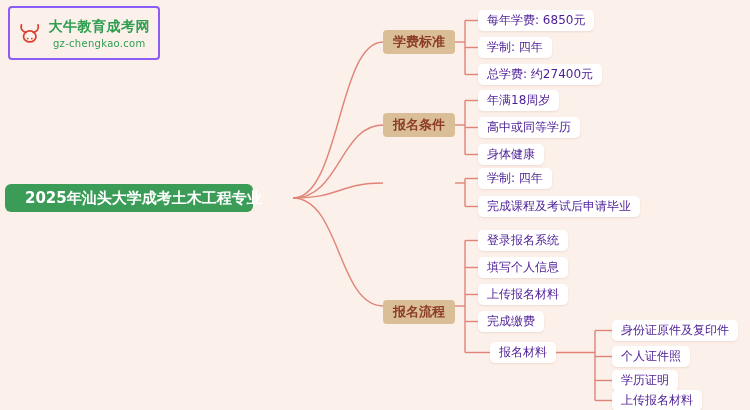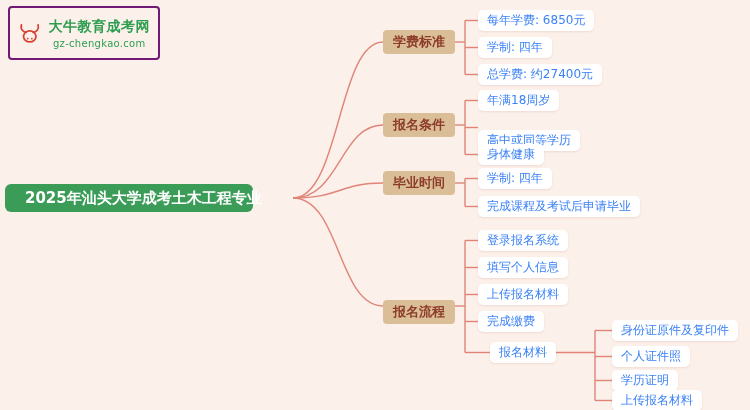--- a/index.html
+++ b/index.html
@@ -1,36 +1,36 @@
 <!DOCTYPE html>
 <html><head>
 <meta charset="utf-8">
 <style>
   html,body{margin:0;padding:0;}
   body{font-family:"DejaVu Sans","Liberation Sans",sans-serif;}
   .canvas{position:relative;width:750px;height:410px;background:#fcf0ea;overflow:hidden;}
   .lines{position:absolute;left:0;top:0;}
 
-  .logo{position:absolute;left:8px;top:6px;width:152px;height:54px;border:2px solid #701a75;
+  .logo{position:absolute;left:8px;top:6px;width:152px;height:54px;border:2px solid #8b5cf6;
         border-radius:4px;background:transparent;display:flex;align-items:center;gap:7px;
         padding:2px 8px;box-sizing:border-box;}
   .logo-text{display:flex;flex-direction:column;align-items:center;}
   .logo-title{color:#2e9e50;font-weight:bold;font-size:14px;letter-spacing:0.5px;white-space:nowrap;}
   .logo-sub{color:#2e9e50;font-size:10px;margin-top:2px;letter-spacing:0.3px;white-space:nowrap;}
 
   .root{position:absolute;left:5px;top:184px;width:248px;box-sizing:border-box;background:#3b9c58;
         border-radius:6px;padding:5px 20px;text-align:center;font-size:15px;line-height:18px;
         font-weight:bold;color:#ffffff;white-space:nowrap;}
 
   .branch{position:absolute;background:#d9be97;border-radius:4px;padding:4px 10px;width:52px;
           text-align:center;font-size:13px;line-height:16px;font-weight:bold;color:#8d3b2a;
           white-space:nowrap;}
 
   .leaf{position:absolute;background:#ffffff;border-radius:5px;padding:3px 9px;font-size:12px;
-        line-height:15px;color:#3b82f6;white-space:nowrap;box-shadow:0 1px 2px rgba(180,120,100,.18);}
+        line-height:15px;color:#4c1d95;white-space:nowrap;box-shadow:0 1px 2px rgba(180,120,100,.18);}
 </style>
 </head>
 <body>
 
 <div class="canvas">
 
   <svg class="lines" width="750" height="410" viewBox="0 0 750 410">
     <g stroke="#e08478" stroke-width="1.4" fill="none">
 
       <path d="M293 198 C340 198 338 42 383 42"></path>
@@ -82,29 +82,28 @@
     <div class="logo-text">
       <div class="logo-title">大牛教育成考网</div>
       <div class="logo-sub">gz-chengkao.com</div>
     </div>
   </div>
 
   <div class="root">2025年汕头大学成考土木工程专业</div>
 
   <div class="branch" style="left:383px;top:30px;">学费标准</div>
   <div class="branch" style="left:383px;top:113px;">报名条件</div>
-  <div class="branch" style="left:383px;top:171px;">毕业时间</div>
   <div class="branch" style="left:383px;top:300px;">报名流程</div>
 
   <div class="leaf" style="left:478px;top:10px;">每年学费: 6850元</div>
   <div class="leaf" style="left:478px;top:37px;">学制: 四年</div>
   <div class="leaf" style="left:478px;top:64px;">总学费: 约27400元</div>
 
   <div class="leaf" style="left:478px;top:90px;">年满18周岁</div>
-  <div class="leaf" style="left:478px;top:130px;">高中或同等学历</div>
+  <div class="leaf" style="left:478px;top:117px;">高中或同等学历</div>
   <div class="leaf" style="left:478px;top:144px;">身体健康</div>
 
   <div class="leaf" style="left:478px;top:168px;">学制: 四年</div>
   <div class="leaf" style="left:478px;top:196px;">完成课程及考试后申请毕业</div>
 
   <div class="leaf" style="left:478px;top:230px;font-family:Liberation Serif, serif;">登录报名系统</div>
   <div class="leaf" style="left:478px;top:284px;">上传报名材料</div>
   <div class="leaf" style="left:478px;top:257px;">填写个人信息</div>
   <div class="leaf" style="left:478px;top:311px;">完成缴费</div>
   <div class="leaf" style="left:490px;top:342px;">报名材料</div>

